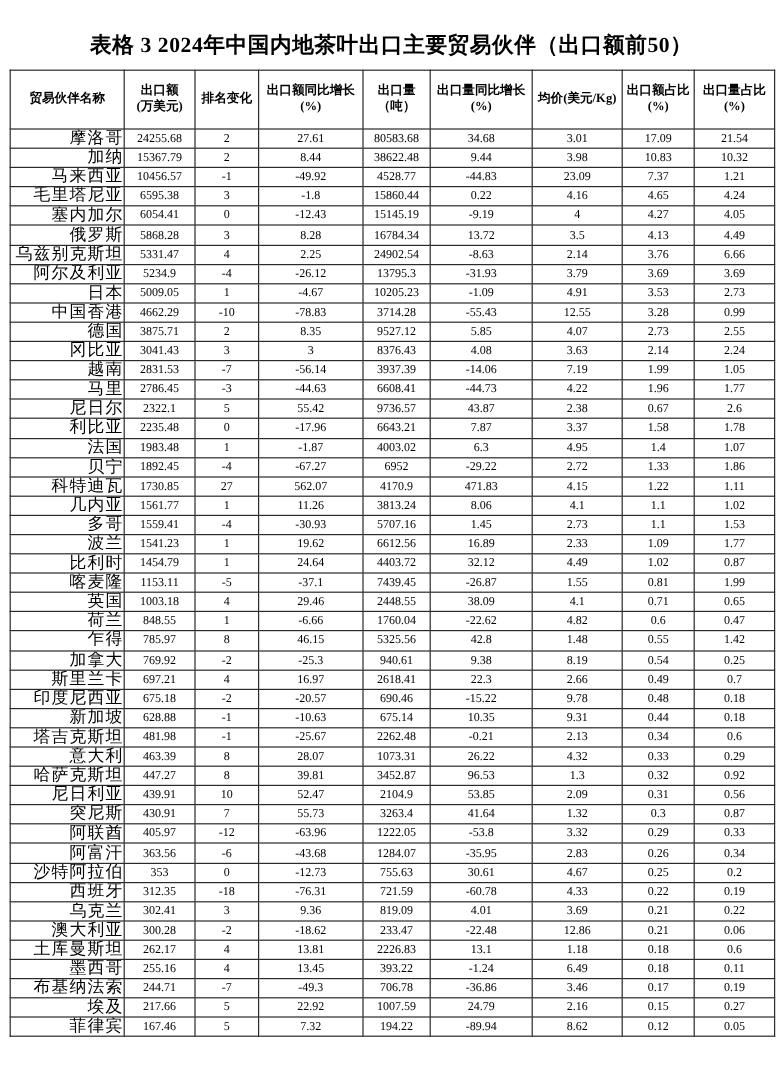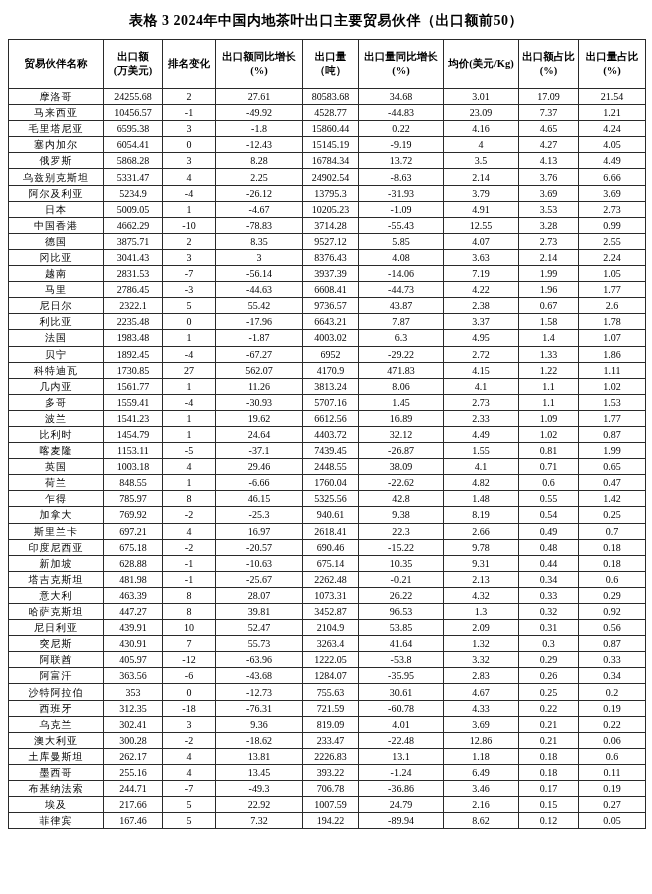--- a/index.html
+++ b/index.html
@@ -12,23 +12,23 @@
   }
   .page {
     width: 652px;
     height: 894px;
     overflow: hidden;
     background: #ffffff;
   }
   .doc-title {
     text-align: center;
     font-weight: bold;
-    font-size: 14px;
+    font-size: 18px;
     letter-spacing: 0.5px;
-    padding-top: 12px;
+    padding-top: 25px;
     padding-bottom: 9px;
     white-space: nowrap;
   }
   table.data-table {
     border-collapse: collapse;
     table-layout: fixed;
     width: 637px;
     margin-left: 8px;
     border: 1.5px solid #1a1a1a;
   }
@@ -49,21 +49,22 @@
     padding: 1px 1px;
   }
   table.data-table td {
     font-size: 10px;
     height: 15.1px;
     line-height: 15px;
     font-family: "Liberation Serif", "DejaVu Serif", serif;
   }
   table.data-table td.name-cell {
     letter-spacing: 1px;
-    font-size: 10px;
+    font-size: 14px;
+    text-align: right;
   }
   .th-line2:empty { display: none; }
 </style>
 </head>
 <body>
 
 <div class="page">
 
   <div class="doc-title">表格 3 2024年中国内地茶叶出口主要贸易伙伴（出口额前50）</div>
 
@@ -125,20 +126,31 @@
           <td>24255.68</td>
           <td>2</td>
           <td>27.61</td>
           <td>80583.68</td>
           <td>34.68</td>
           <td>3.01</td>
           <td>17.09</td>
           <td>21.54</td>
         </tr>
         <tr>
+          <td class="name-cell">加纳</td>
+          <td>15367.79</td>
+          <td>2</td>
+          <td>8.44</td>
+          <td>38622.48</td>
+          <td>9.44</td>
+          <td>3.98</td>
+          <td>10.83</td>
+          <td>10.32</td>
+        </tr>
+        <tr>
           <td class="name-cell">马来西亚</td>
           <td>10456.57</td>
           <td>-1</td>
           <td>-49.92</td>
           <td>4528.77</td>
           <td>-44.83</td>
           <td>23.09</td>
           <td>7.37</td>
           <td>1.21</td>
         </tr>

